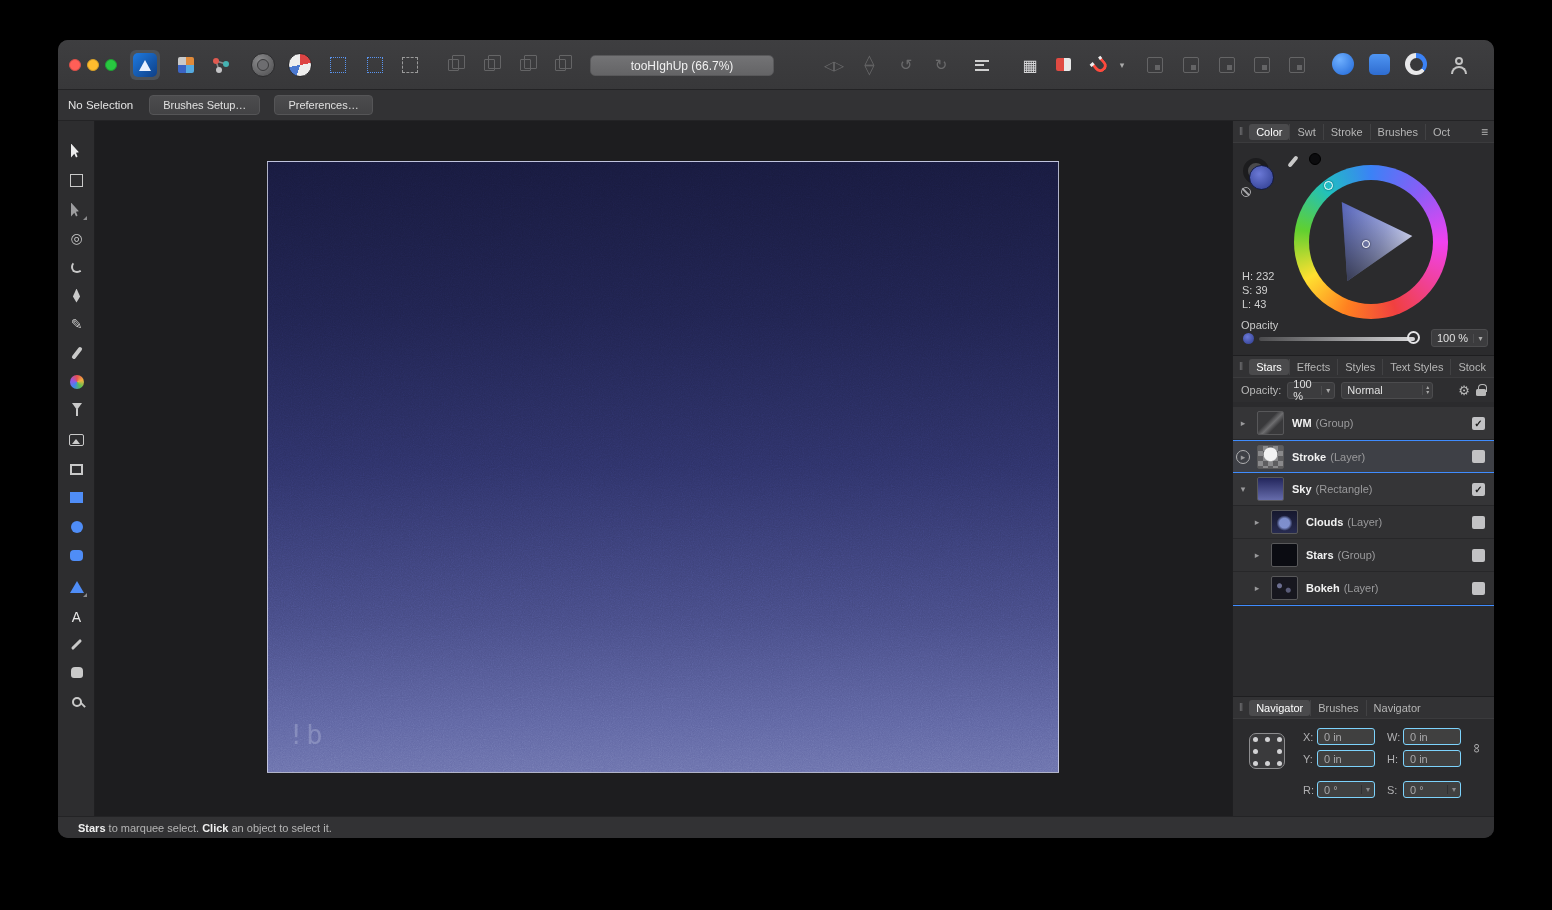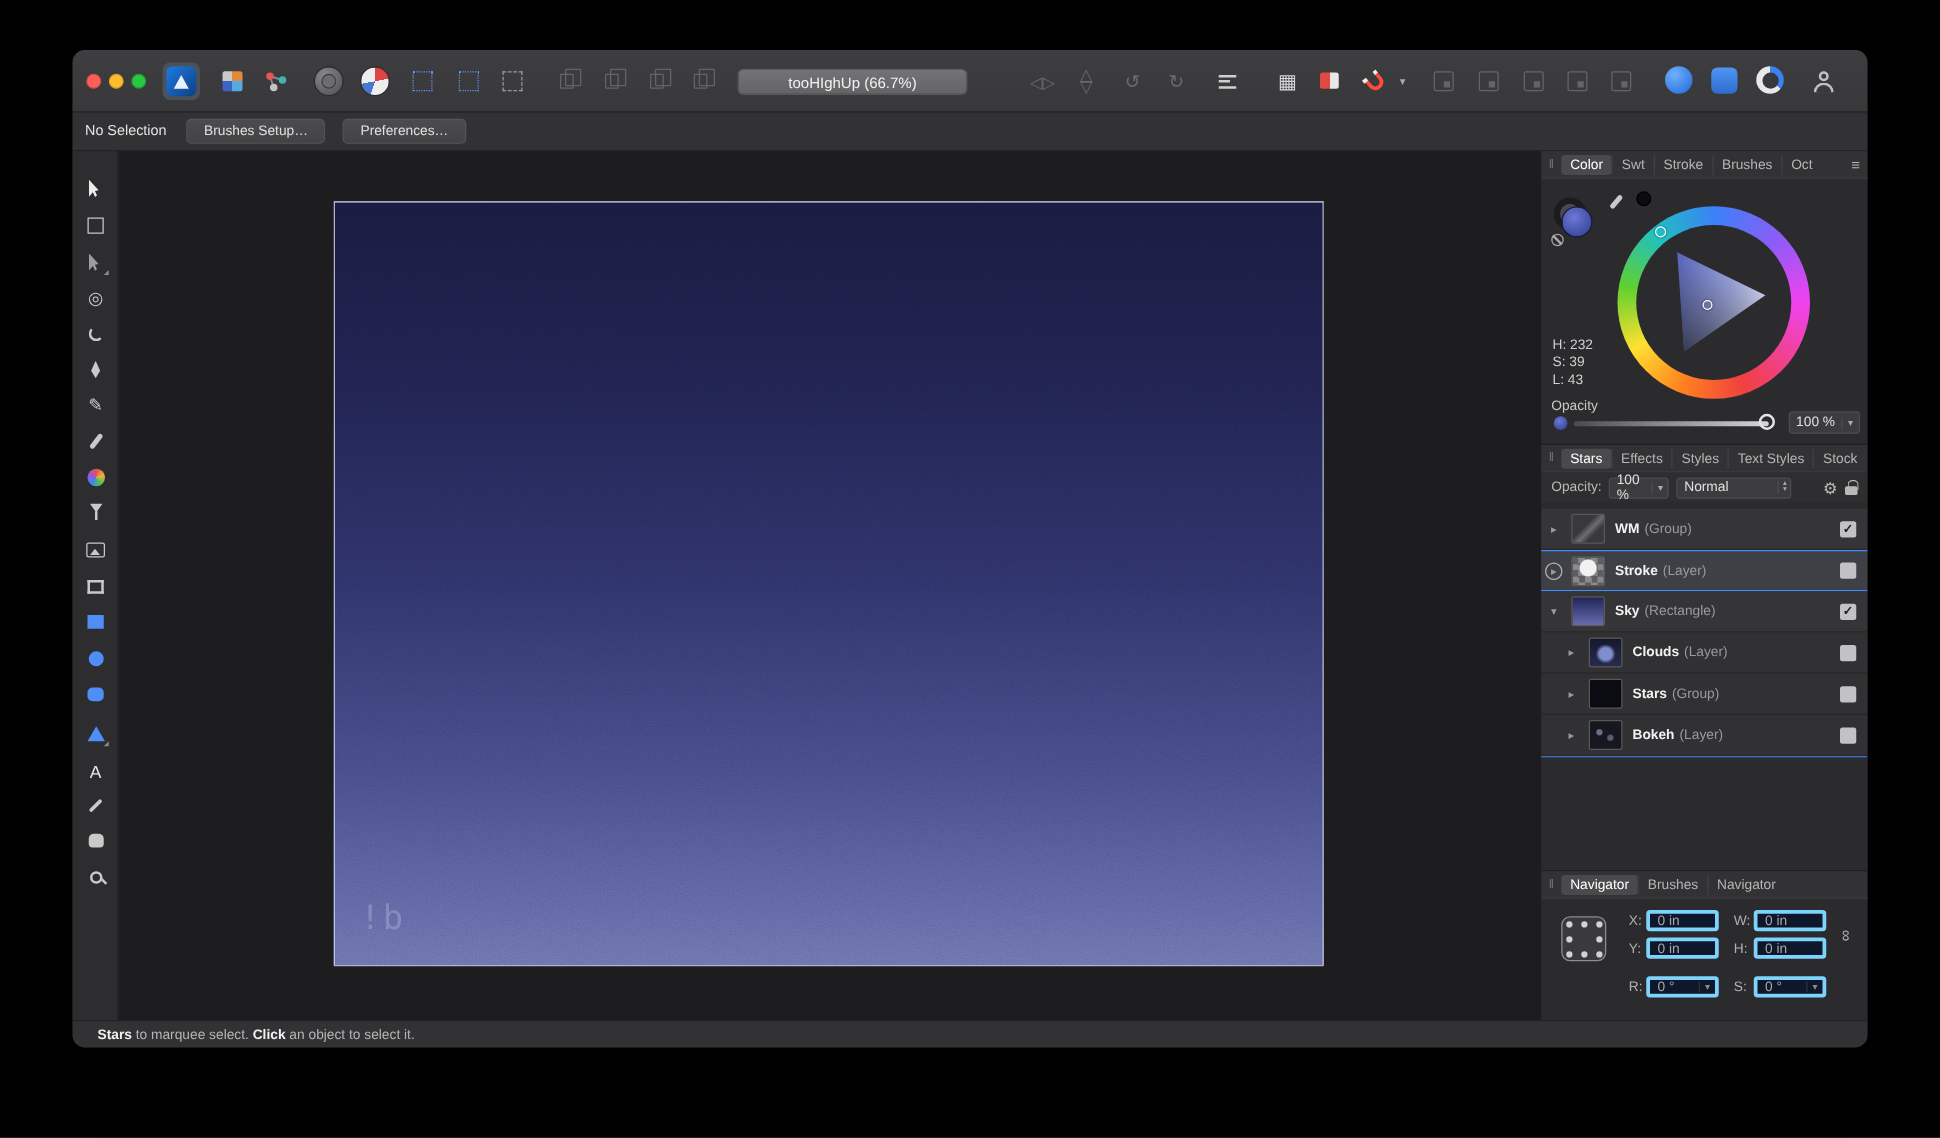--- a/index.html
+++ b/index.html
@@ -229,21 +229,21 @@
 
   
   .transsec { flex:1; display:flex; flex-direction:column; border-top:1px solid #1e1e20; }
   .transbody { position:relative; flex:1; }
   .anchor { position:absolute; left:16px; top:14px; width:36px; height:36px; border:1.5px solid #8d8d8f;
     border-radius:7px; background:#3a3a3c; }
   .anchor i { position:absolute; left:3px; top:3px; width:5px; height:5px; border-radius:50%; background:#d2d2d4;
     box-shadow:12px 0 0 #d2d2d4, 24px 0 0 #d2d2d4, 0 12px 0 #d2d2d4, 24px 12px 0 #d2d2d4,
                0 24px 0 #d2d2d4, 12px 24px 0 #d2d2d4, 24px 24px 0 #d2d2d4; }
   .tf-label { position:absolute; color:#b0b0b2; }
-  .tf-box { position:absolute; width:58px; height:17px; background:#0f172a; border:3px solid #7dd3fc;
+  .tf-box { position:absolute; width:58px; height:17px; background:#404040; border:1px solid #7dd3fc;
     border-radius:3px; color:#a8a8aa; display:flex; align-items:center; }
   .tf-box .val { padding-left:6px; flex:1; }
   .tf-box .dd { width:13px; border-left:1px solid #303032; text-align:center; color:#8a8a8c; font-size:8px; }
   .linkic { position:absolute; left:240px; top:22px; color:#b0b0b2; font-size:13px; transform:rotate(90deg); }
 
   
   .statusbar { height:22px; flex:none; background:#323234; border-top:1px solid #232325;
     display:flex; align-items:center; padding-left:20px; font-size:11px; color:#b5b5b5; }
   .statusbar b { color:#f0f0f0; }
 

